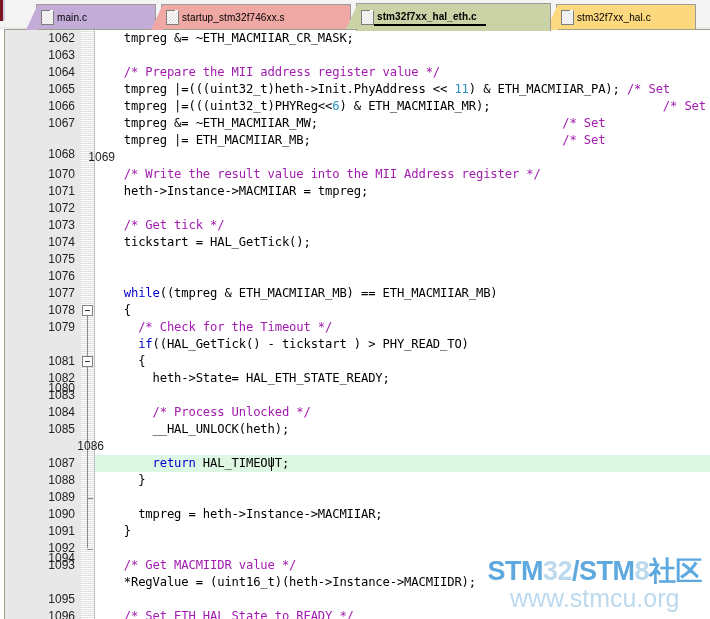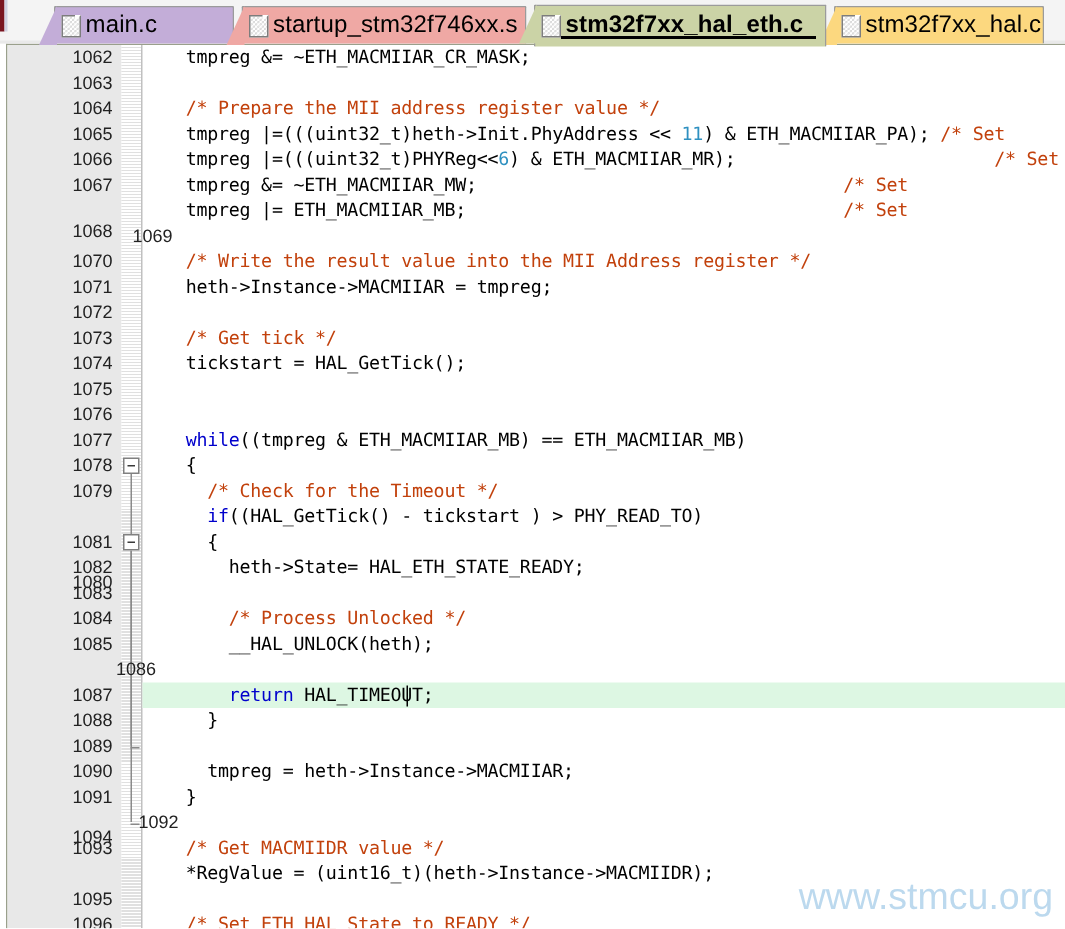--- a/index.html
+++ b/index.html
@@ -47,21 +47,21 @@
     background: #e9e9e9;
   }
   .tab {
     position: absolute;
     top: 4px;
     height: 25px;
     box-sizing: border-box;
     display: flex;
     align-items: center;
     padding-left: 4px;
-    font-size: 16px;
+    font-size: 10px;
     color: #000000;
     white-space: nowrap;
     border-left: 1px solid #9b9b9b;
     border-right: 1px solid #9b9b9b;
     border-top: 1px solid #9b9b9b;
     border-top-left-radius: 1px;
     border-top-right-radius: 1px;
   }
   .tab .tab-skew {
     position: absolute;
@@ -163,21 +163,21 @@
     height: 17px;
     line-height: 17px;
   }
   .hl-row {
     position: absolute;
     left: 90px; right: 0;
     height: 17px;
     background: #ddf7e3;
   }
   .kw { color: #0000cc; }
-  .cm { color: #c2410c; }
+  .cm { color: #a21caf; }
   .num { color: #2e90c0; }
 
   
   .fold-line {
     position: absolute;
     left: 6px;
     width: 1px;
     background: #8a8a8a;
   }
   .fold-box {
@@ -344,32 +344,33 @@
           <div class="codetext" style="top: 425px;"><span>        </span><span class="kw">return</span><span> HAL_TIMEOUT;</span></div>
           <div class="caret" style="top: 427px; left: 266.16px;"></div>
           <div class="lineno" style="top: 442px;">1088</div>
           <div class="codetext" style="top: 442px;"><span>      }</span></div>
           <div class="lineno" style="top: 459px;">1089</div>
           <div class="codetext" style="top: 459px;"><span></span></div>
           <div class="lineno" style="top: 476px;">1090</div>
           <div class="codetext" style="top: 476px;"><span>      tmpreg = heth-&gt;Instance-&gt;MACMIIAR;</span></div>
           <div class="lineno" style="top: 493px;">1091</div>
           <div class="codetext" style="top: 493px;"><span>    }</span></div>
-          <div class="lineno" style="top: 510px; padding-left: 44px;">1092</div>
+          <div class="lineno" style="top: 510px;">1092</div>
           <div class="codetext" style="top: 510px;"><span></span></div>
           <div class="lineno" style="top: 527px;">1093</div>
           <div class="codetext" style="top: 527px;"><span>    </span><span class="cm">/* Get MACMIIDR value */</span></div>
           <div class="lineno" style="top: 520px;">1094</div>
           <div class="codetext" style="top: 544px;"><span>    *RegValue = (uint16_t)(heth-&gt;Instance-&gt;MACMIIDR);</span></div>
           <div class="lineno" style="top: 561px;">1095</div>
           <div class="codetext" style="top: 561px;"><span></span></div>
           <div class="lineno" style="top: 578px;">1096</div>
           <div class="codetext" style="top: 578px;"><span>    </span><span class="cm">/* Set ETH HAL State to READY */</span></div>
           <div class="codetext" style="top: 612px;"><span></span></div>
         </div>
     </div>
   </div>
 
   <div class="watermark">
+    <div class="wm-line1" id="wm1"><span class="wm-b">STM</span><span class="wm-l">32</span><span class="wm-b">/</span><span class="wm-b">STM</span><span class="wm-l">8</span><span class="wm-b">社区</span></div>
     <div class="wm-line2">www.stmcu.org</div>
   </div>
 
 </div>
 
 </body></html>

